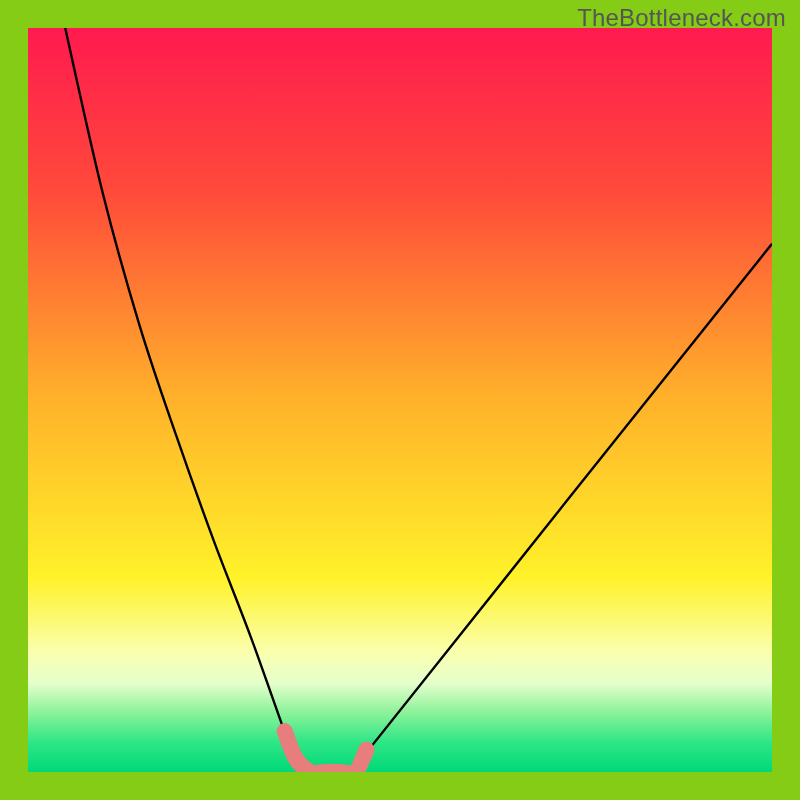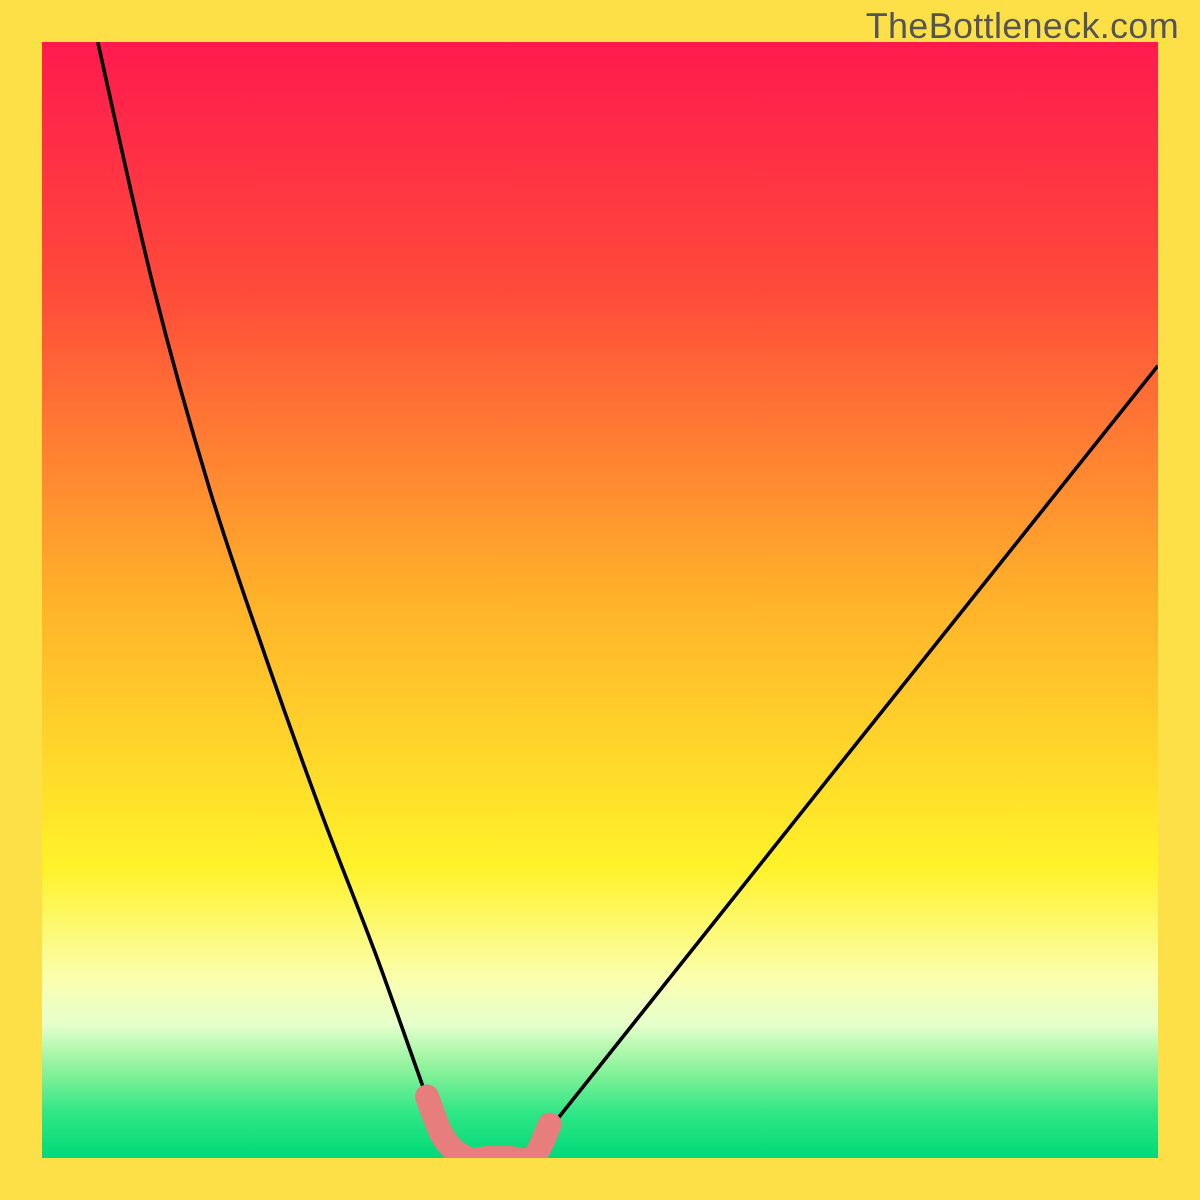--- a/index.html
+++ b/index.html
@@ -8,21 +8,21 @@
     width: 800px;
     height: 800px;
     background: #000;
     overflow: hidden;
     font-family: Arial, Helvetica, sans-serif;
   }
   .frame {
     position: relative;
     width: 800px;
     height: 800px;
-    background: #fde047;
+    background: #84cc16;
   }
   .watermark {
     position: absolute;
     top: 4px;
     right: 14px;
     color: #555;
     font-size: 24px;
     font-weight: 500;
     z-index: 50;
     letter-spacing: 0.2px;

